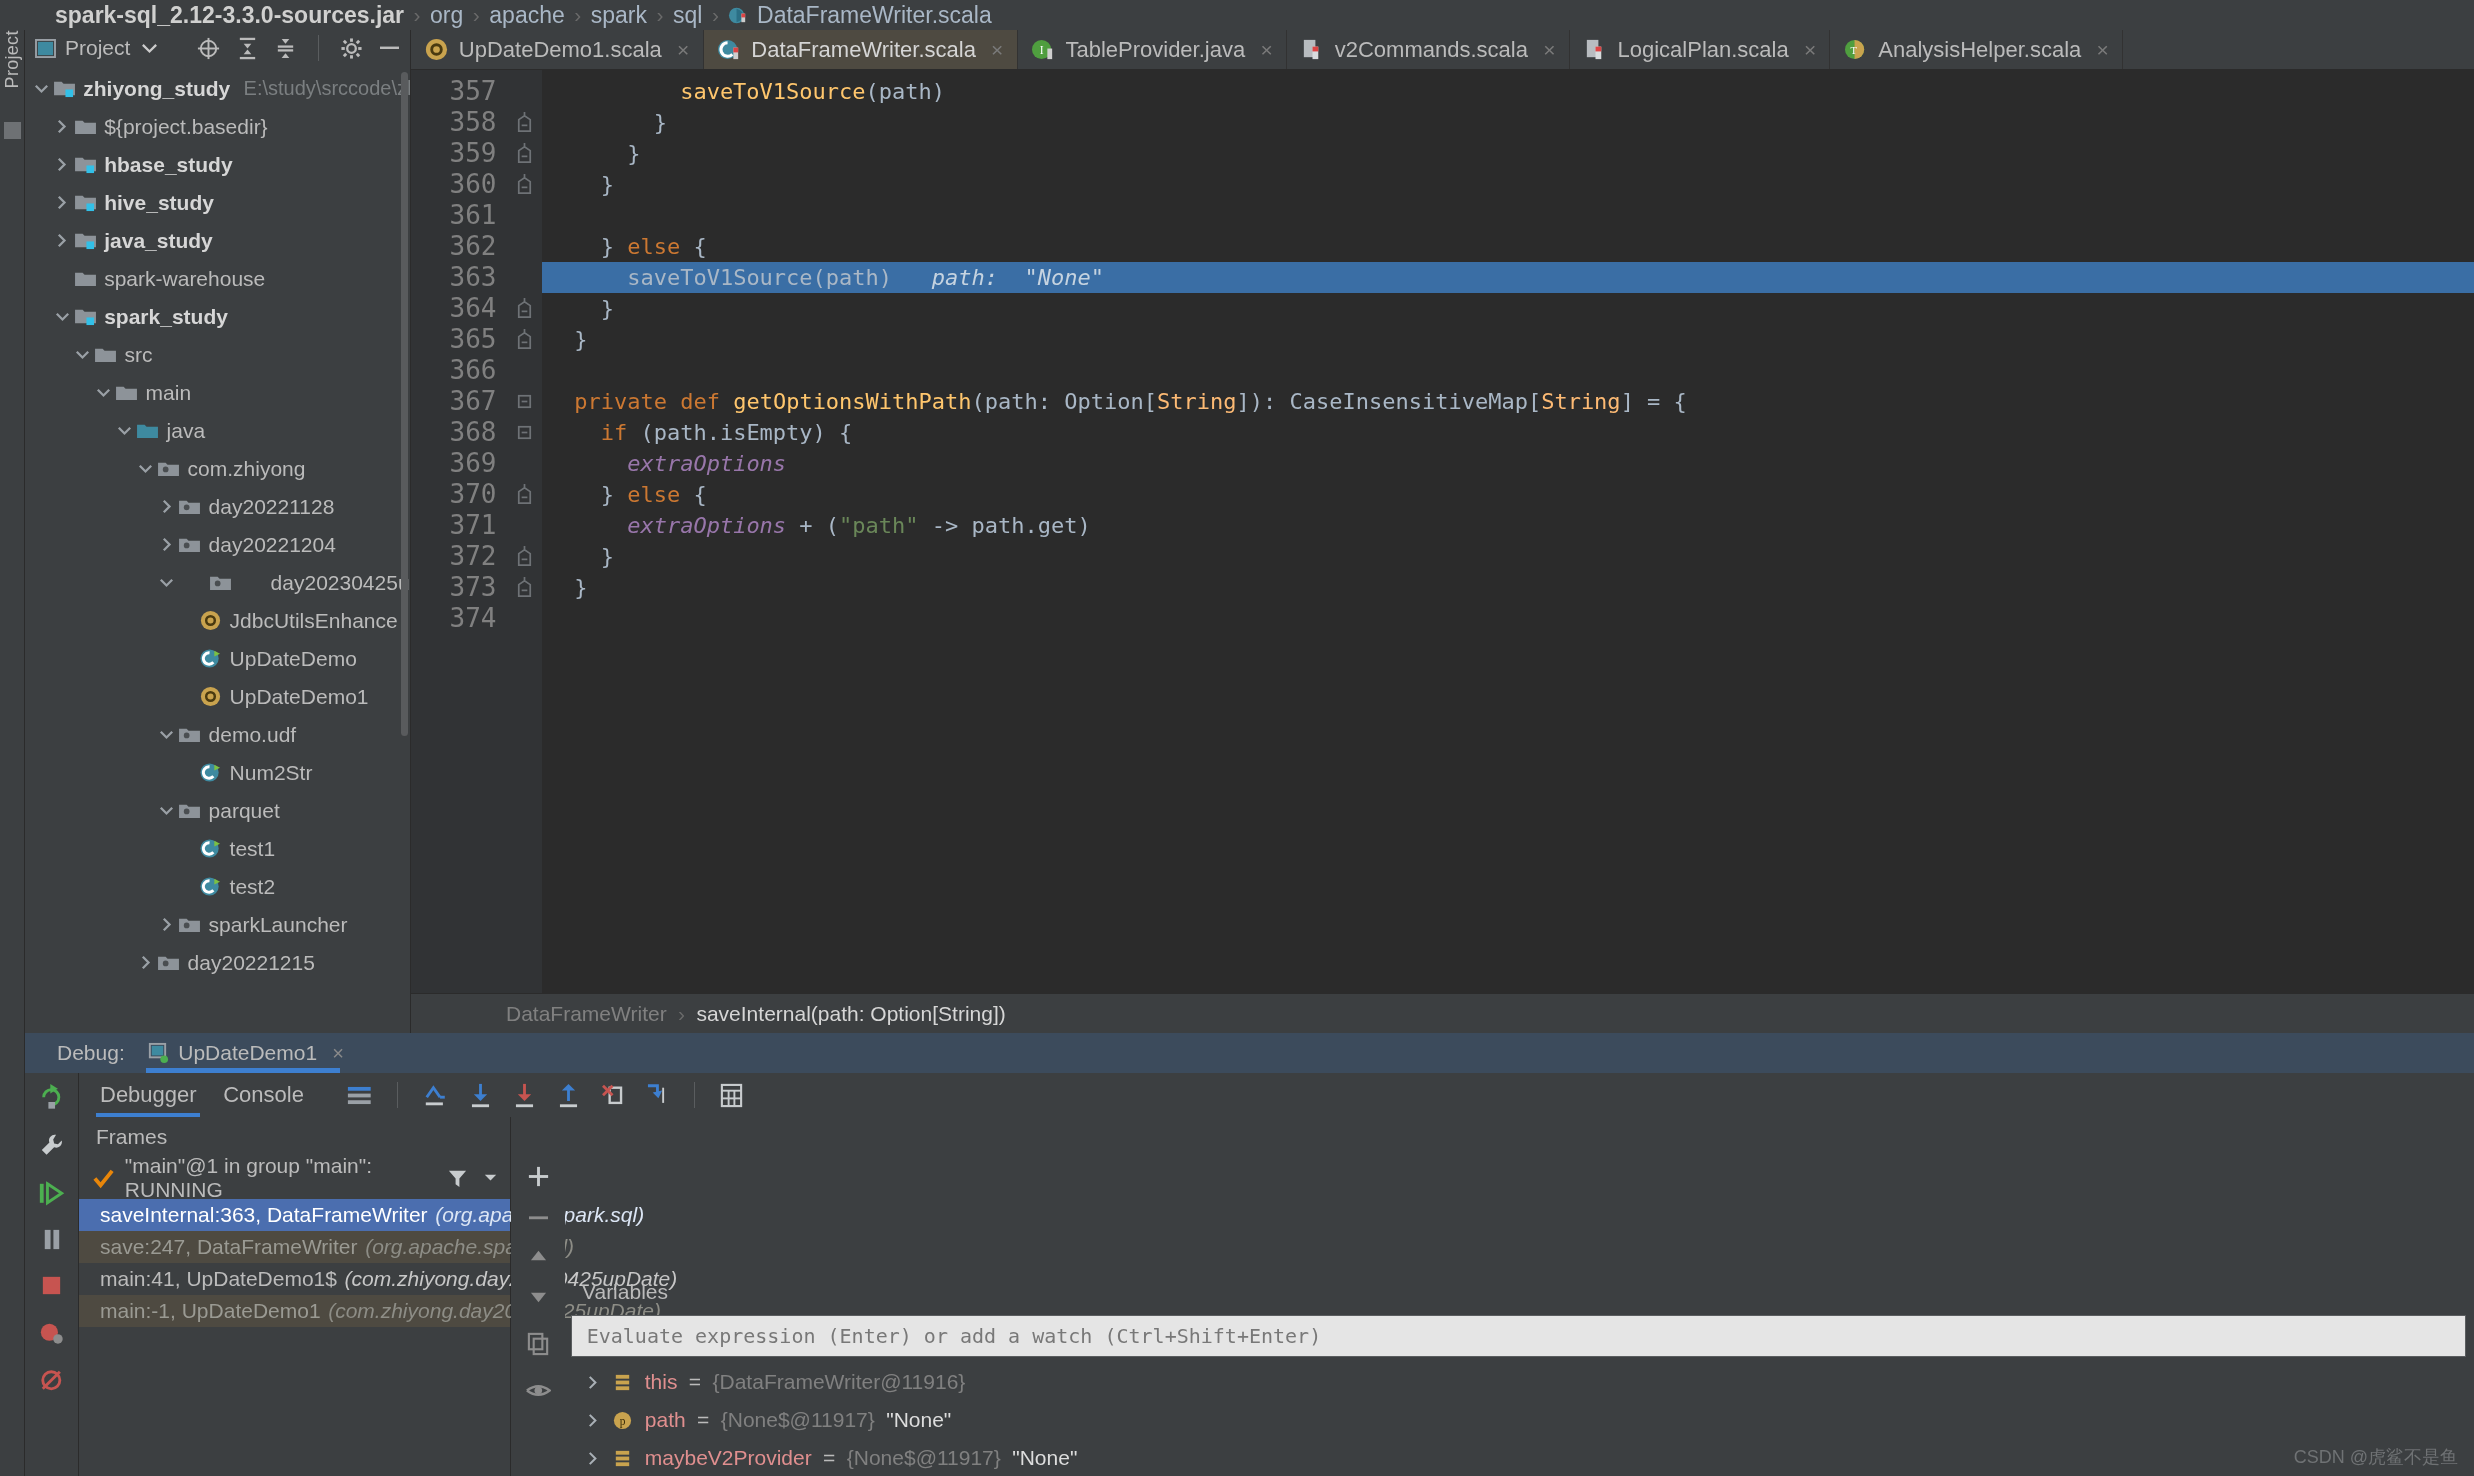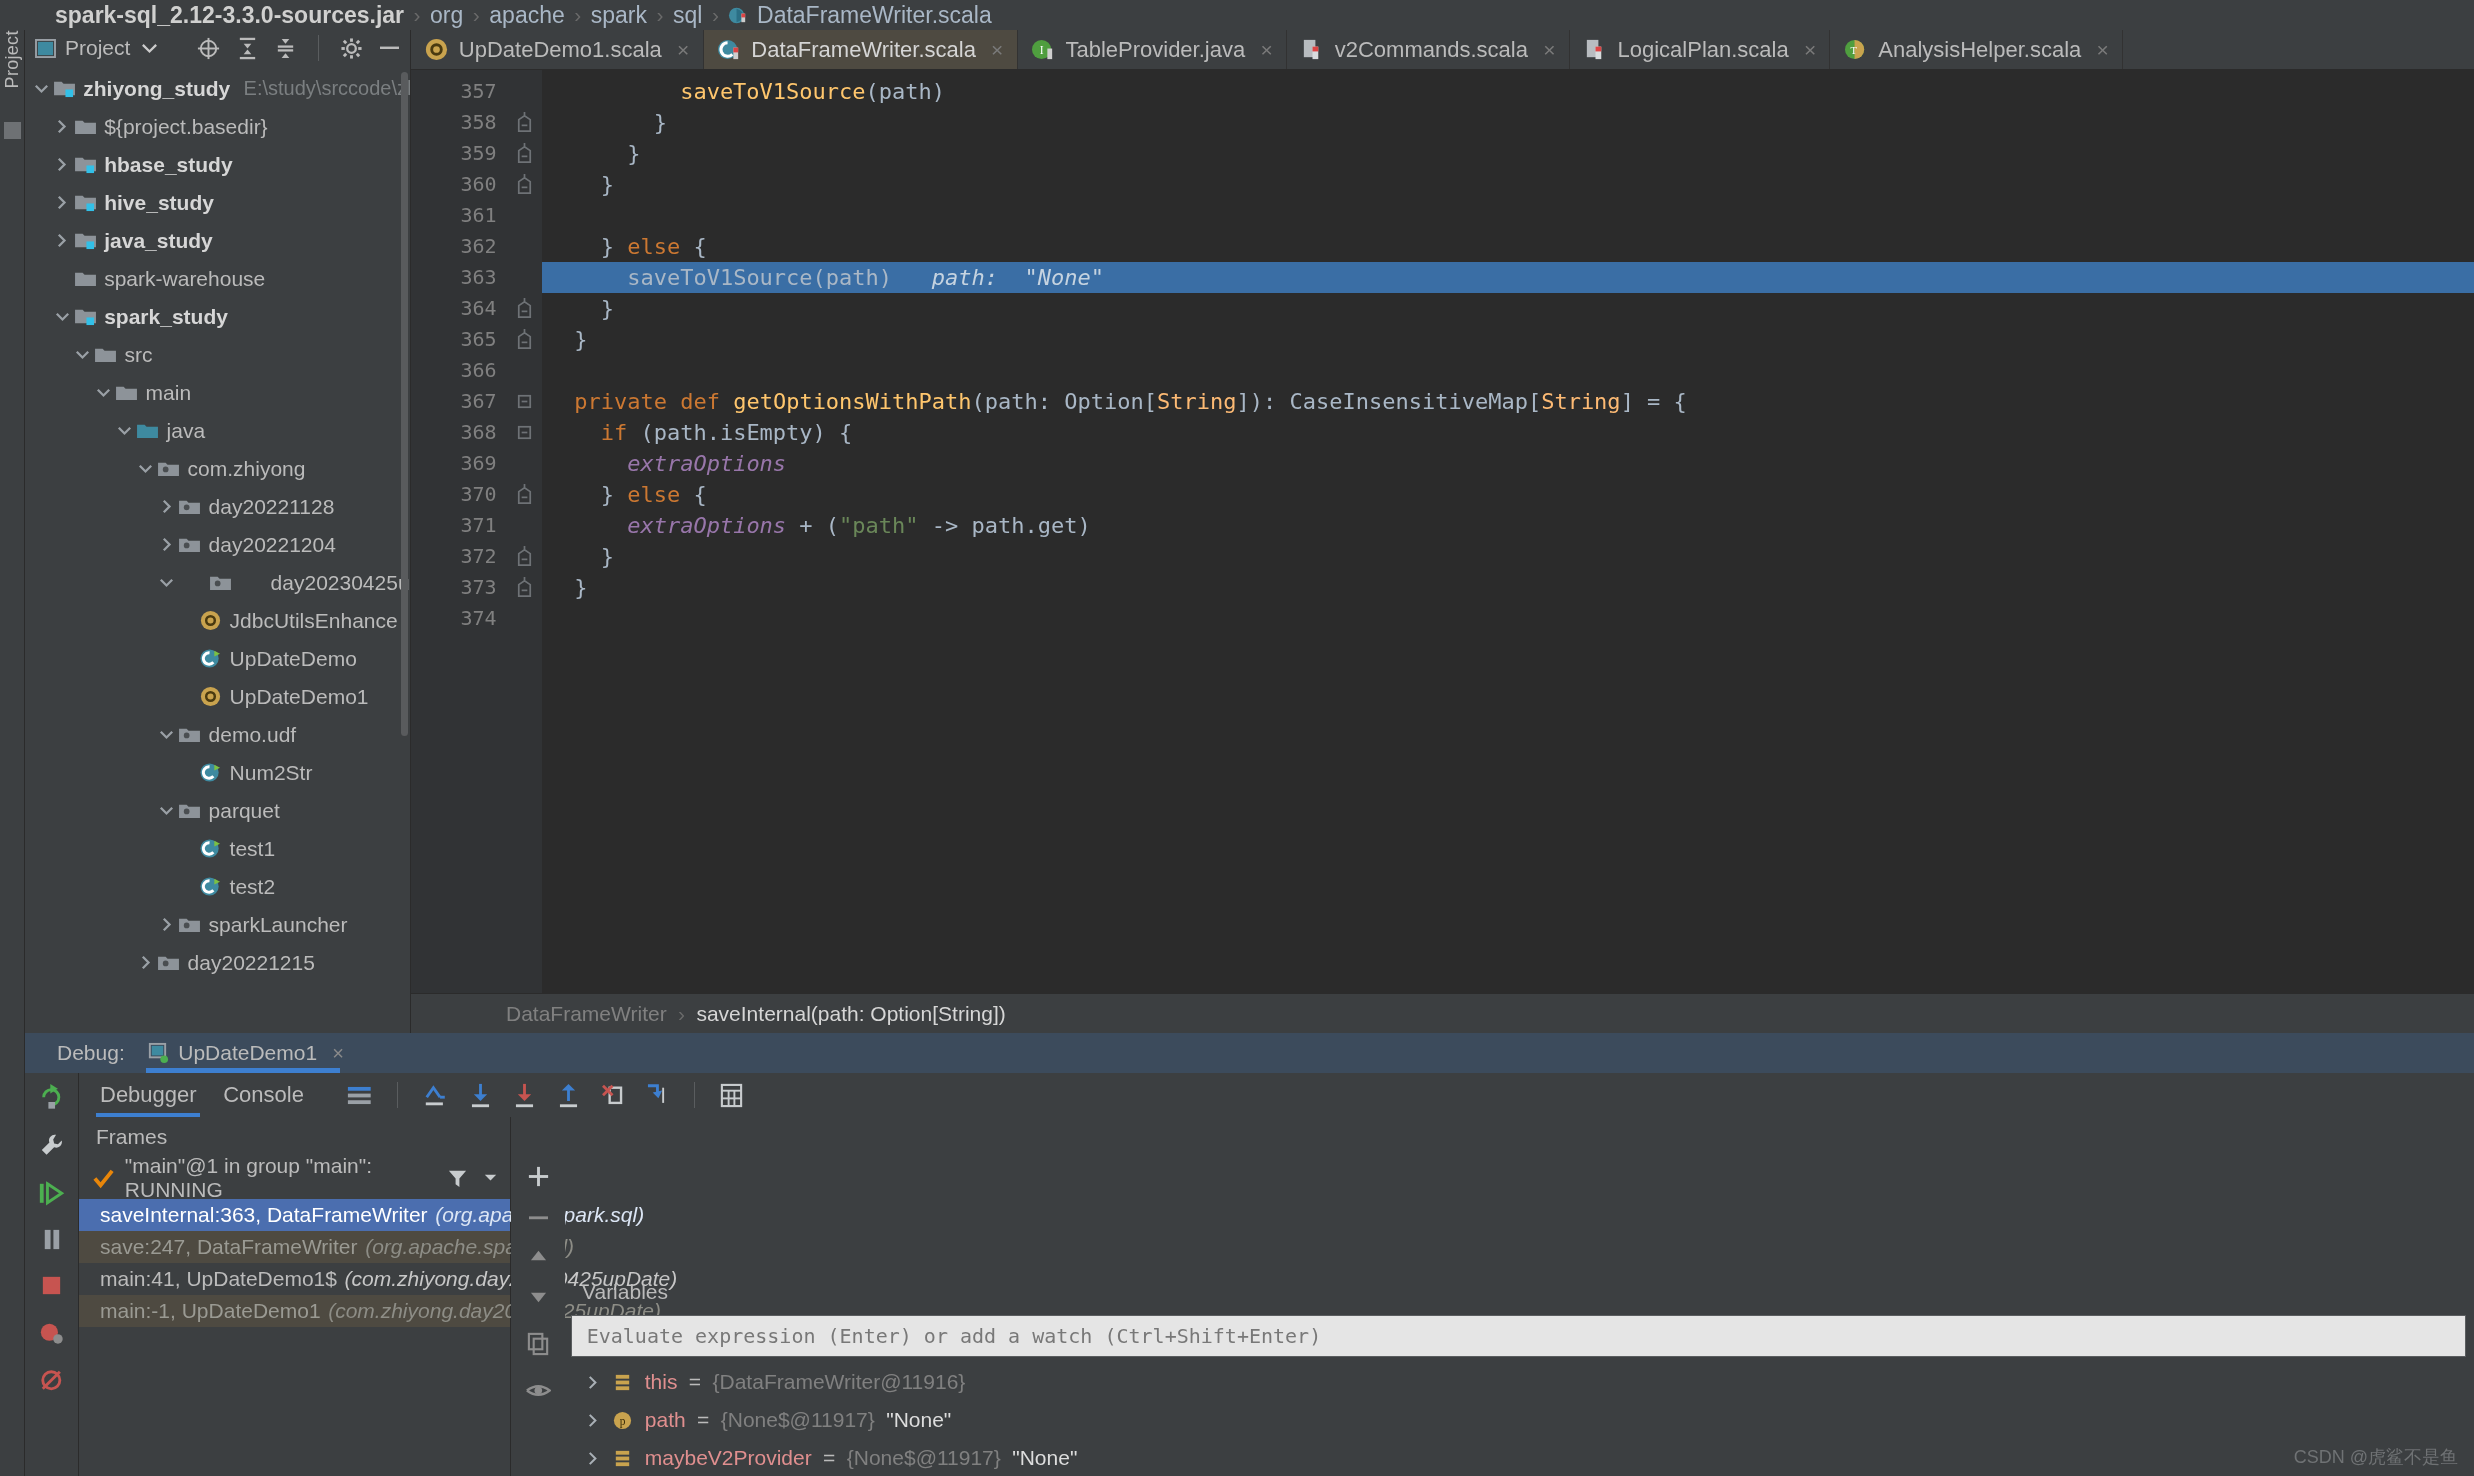--- a/index.html
+++ b/index.html
@@ -73,21 +73,21 @@
     display: flex; align-items: center; gap: 9.5px; padding: 0 13.3px; font-size: 22px;
     color: #bbbbbb; white-space: nowrap; border-right: 0.9px solid #323232;
   }
   .etab.active { background: #4e4a41; color: #d5d5d5; }
   .etab .xclose { color: #7a7a7a; font-size: 21px; margin-left: 5.7px; }
   .tabicon { width: 25px; height: 25px; flex: 0 0 25px; display:inline-flex; align-items:center; justify-content:center;}
 
   .code-area { flex: 1 1 auto; display: flex; min-height: 0; background: #2b2b2b; position: relative; overflow: hidden; }
   .gutter {
     width: 95px; flex: 0 0 95px; background: #313335; color: #808080;
-    font-family: "DejaVu Sans Mono", monospace; font-size: 20px; text-align: right;
+    font-family: "DejaVu Sans Mono", monospace; font-size: 26px; text-align: right;
     padding-top: 5.7px; position: relative;
   }
   .gline { height: 31px; line-height: 31px; padding-right: 9.5px; }
   .foldcol { width: 36px; flex: 0 0 36px; background: #313335; position: relative; padding-top: 5.7px;}
   .foldrow { height: 31px; display:flex; align-items:center; justify-content:center;}
   .code-lines {
     flex: 1 1 auto; font-family: "DejaVu Sans Mono", monospace; font-size: 22px;
     padding-top: 5.7px; color: #a9b7c6; min-width: 0; overflow: hidden;
   }
   .cline { height: 31px; line-height: 31px; white-space: pre; padding-left: 5.7px; }

